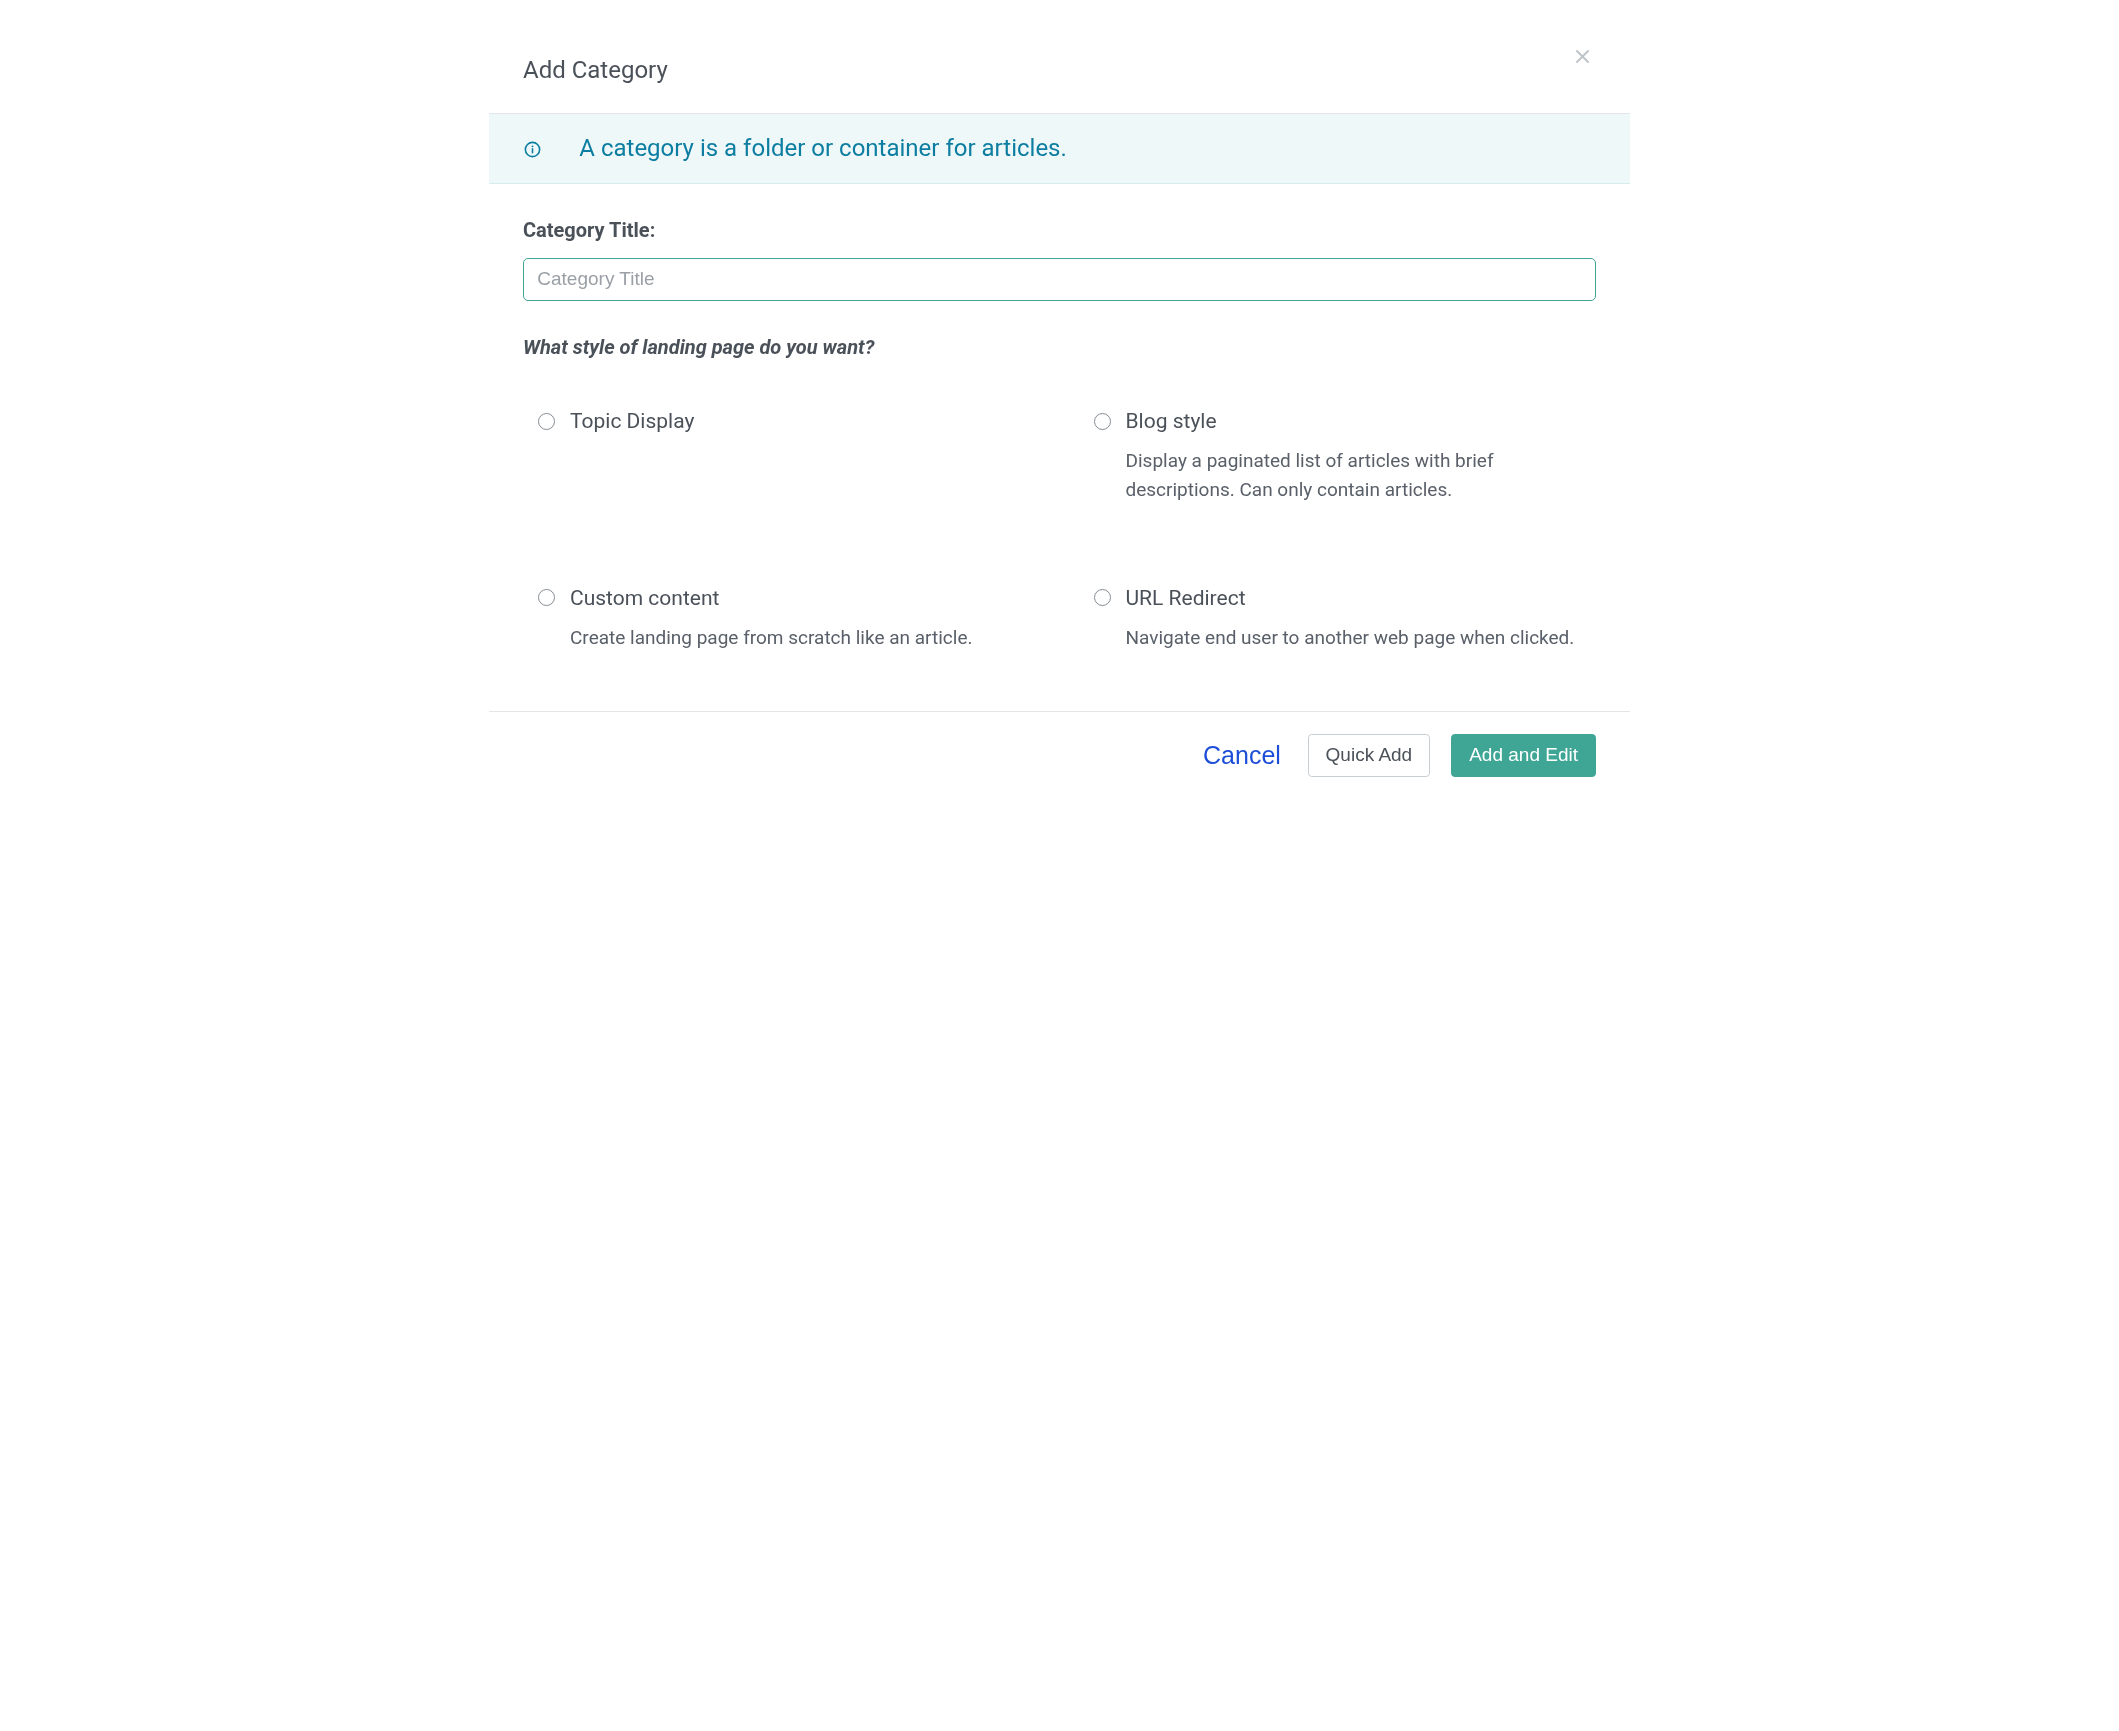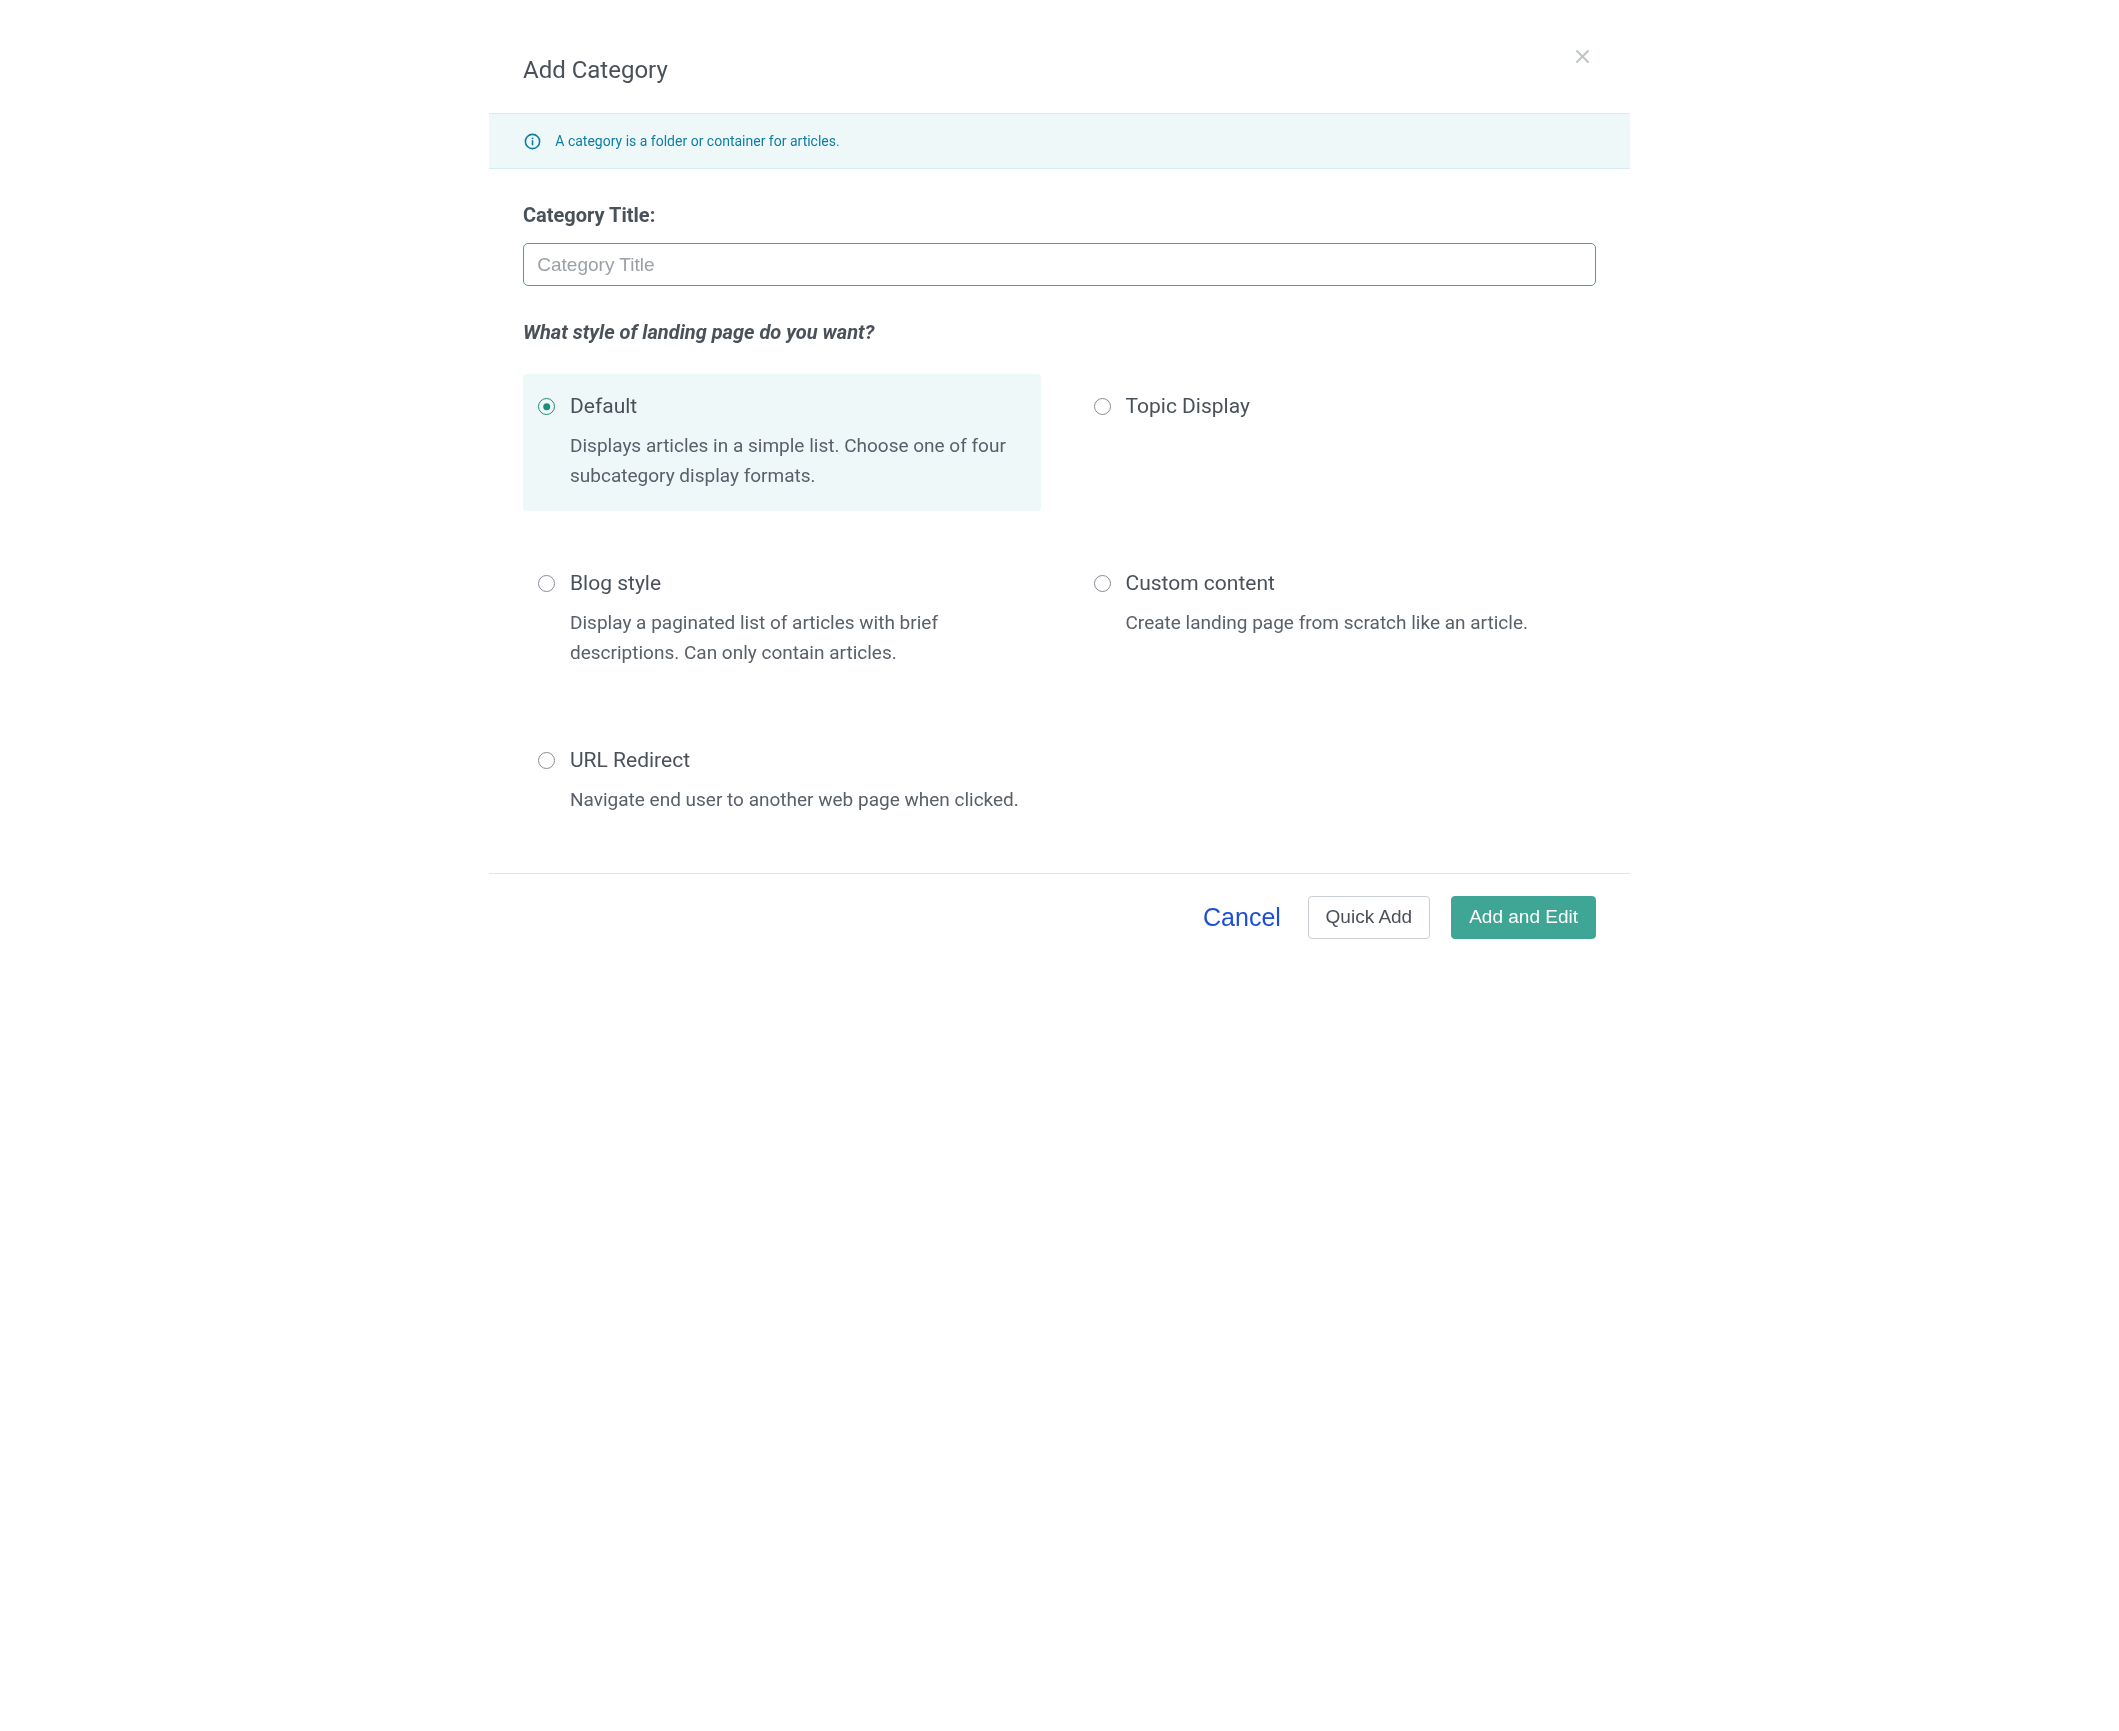--- a/index.html
+++ b/index.html
@@ -46,21 +46,21 @@
     background: #eef8f9;
     border-bottom: 1px solid #d6edef;
     color: #0d7ea2;
   }
   .info-banner .info-icon {
     flex: 0 0 auto;
     width: 19px;
     height: 19px;
     color: #0d7ea2;
   }
-  .info-text { font-size: 14px; }
+  .info-text { font-size: 24px; margin-left: 24px; }
 
   .modal-body {
     padding: 32px 34px 38px 34px;
   }
   .field-label {
     font-size: 20px;
     font-weight: 700;
     color: #4a5159;
     margin-bottom: 13.3px;
   }
@@ -198,27 +198,20 @@
 
   <div class="modal-body">
 
     <div class="field-label">Category Title:</div>
     <input type="text" class="text-input" placeholder="Category Title" style="">
 
     <div class="style-heading">What style of landing page do you want?</div>
 
     <div class="options-grid">
 
-      <label class="option selected">
-        <span class="radio"></span>
-        <span class="option-body">
-          <div class="option-title">Default</div>
-          <div class="option-desc">Displays articles in a simple list. Choose one of four subcategory display formats.</div>
-        </span>
-      </label>
 
       <label class="option">
         <span class="radio"></span>
         <span class="option-body">
           <div class="option-title">Topic Display</div>
         </span>
       </label>
 
       <label class="option">
         <span class="radio"></span>

